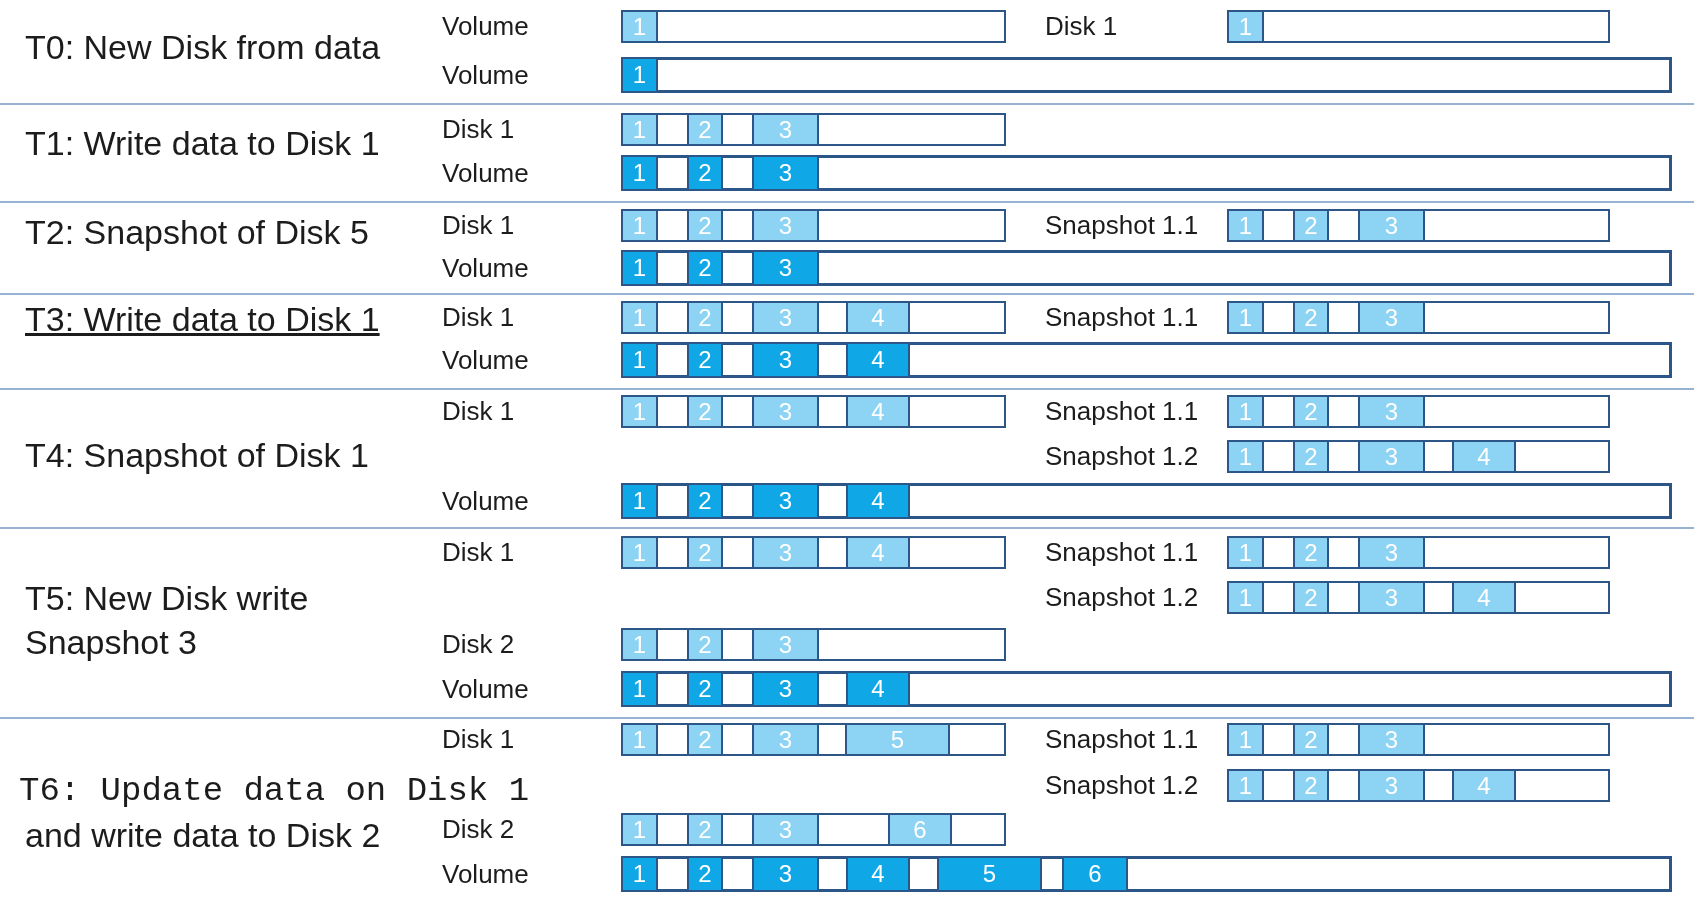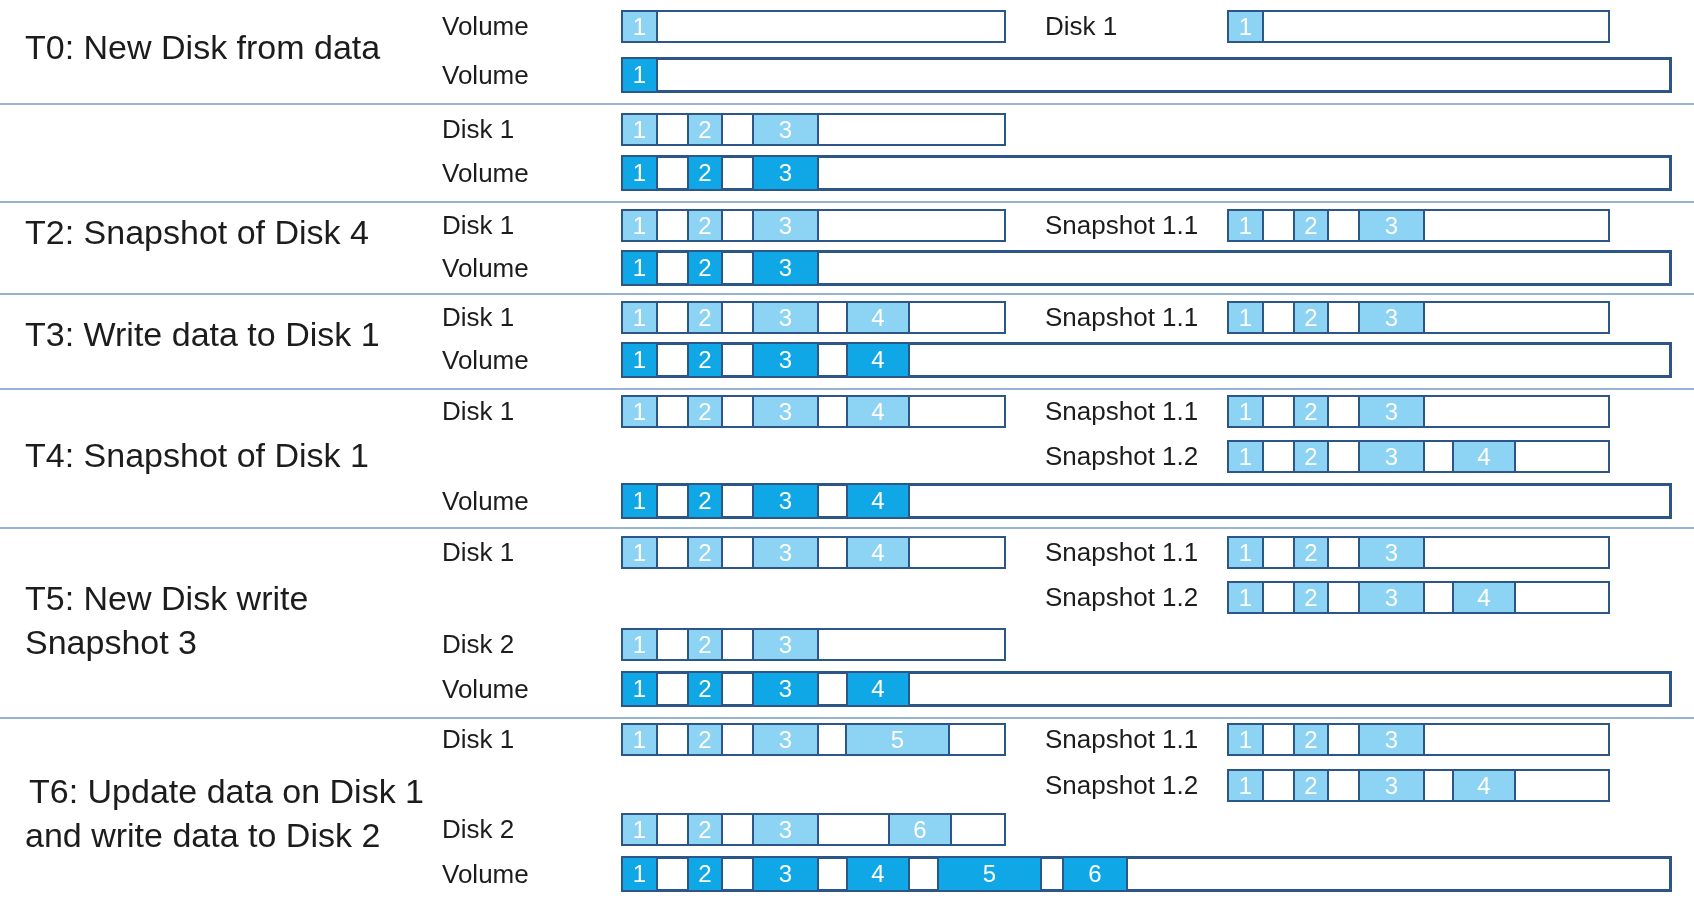--- a/index.html
+++ b/index.html
@@ -71,52 +71,53 @@
       <div class="block light" style="left: -2px; top: -2px; width: 37px; height: 33px;">1</div>
     </div>
     <div class="rlabel" style="left: 1045px; top: 10px; height: 33px;">Disk 1</div>
     <div class="bar snapshot" style="left: 1227px; top: 10px; width: 383px; height: 33px;">
       <div class="block light" style="left: -2px; top: -2px; width: 37px; height: 33px;">1</div>
     </div>
     <div class="rlabel" style="left: 442px; top: 57px; height: 36px;">Volume</div>
     <div class="bar volume" style="left: 621px; top: 57px; width: 1051px; height: 36px;">
       <div class="block dark" style="left: -3px; top: -3px; width: 37px; height: 36px;">1</div>
     </div>
+    <div class="tlabel" style="left: 25px; top: 121px;">T1: Write data to Disk 1</div>
     <div class="rlabel" style="left: 442px; top: 113px; height: 33px;">Disk 1</div>
     <div class="bar disk" style="left: 621px; top: 113px; width: 385px; height: 33px;">
       <div class="block light" style="left: -2px; top: -2px; width: 37px; height: 33px;">1</div>
       <div class="block light" style="left: 64px; top: -2px; width: 36px; height: 33px;">2</div>
       <div class="block light" style="left: 129px; top: -2px; width: 67px; height: 33px;">3</div>
     </div>
     <div class="rlabel" style="left: 442px; top: 155px; height: 36px;">Volume</div>
     <div class="bar volume" style="left: 621px; top: 155px; width: 1051px; height: 36px;">
       <div class="block dark" style="left: -3px; top: -3px; width: 37px; height: 36px;">1</div>
       <div class="block dark" style="left: 63px; top: -3px; width: 36px; height: 36px;">2</div>
       <div class="block dark" style="left: 128px; top: -3px; width: 67px; height: 36px;">3</div>
     </div>
-    <div class="tlabel" style="left: 25px; top: 210px;">T2: Snapshot of Disk 4</div>
+    <div class="tlabel" style="left: 25px; top: 210px;">T2: Snapshot of Disk 5</div>
     <div class="rlabel" style="left: 442px; top: 209px; height: 33px;">Disk 1</div>
     <div class="bar disk" style="left: 621px; top: 209px; width: 385px; height: 33px;">
       <div class="block light" style="left: -2px; top: -2px; width: 37px; height: 33px;">1</div>
       <div class="block light" style="left: 64px; top: -2px; width: 36px; height: 33px;">2</div>
       <div class="block light" style="left: 129px; top: -2px; width: 67px; height: 33px;">3</div>
     </div>
     <div class="rlabel" style="left: 1045px; top: 209px; height: 33px;">Snapshot 1.1</div>
     <div class="bar snapshot" style="left: 1227px; top: 209px; width: 383px; height: 33px;">
       <div class="block light" style="left: -2px; top: -2px; width: 37px; height: 33px;">1</div>
       <div class="block light" style="left: 64px; top: -2px; width: 36px; height: 33px;">2</div>
       <div class="block light" style="left: 129px; top: -2px; width: 67px; height: 33px;">3</div>
     </div>
     <div class="rlabel" style="left: 442px; top: 250px; height: 36px;">Volume</div>
     <div class="bar volume" style="left: 621px; top: 250px; width: 1051px; height: 36px;">
       <div class="block dark" style="left: -3px; top: -3px; width: 37px; height: 36px;">1</div>
       <div class="block dark" style="left: 63px; top: -3px; width: 36px; height: 36px;">2</div>
       <div class="block dark" style="left: 128px; top: -3px; width: 67px; height: 36px;">3</div>
     </div>
-    <div class="tlabel" style="left: 25px; top: 312px;">T3: Write data to Disk 1</div>
+    <div class="tlabel" style="left: 25px; top: 297px; text-decoration: underline;">T3: Write data to Disk 1</div>
     <div class="rlabel" style="left: 442px; top: 301px; height: 33px;">Disk 1</div>
     <div class="bar disk" style="left: 621px; top: 301px; width: 385px; height: 33px;">
       <div class="block light" style="left: -2px; top: -2px; width: 37px; height: 33px;">1</div>
       <div class="block light" style="left: 64px; top: -2px; width: 36px; height: 33px;">2</div>
       <div class="block light" style="left: 129px; top: -2px; width: 67px; height: 33px;">3</div>
       <div class="block light" style="left: 223px; top: -2px; width: 64px; height: 33px;">4</div>
     </div>
     <div class="rlabel" style="left: 1045px; top: 301px; height: 33px;">Snapshot 1.1</div>
     <div class="bar snapshot" style="left: 1227px; top: 301px; width: 383px; height: 33px;">
       <div class="block light" style="left: -2px; top: -2px; width: 37px; height: 33px;">1</div>
@@ -186,21 +187,21 @@
       <div class="block light" style="left: 64px; top: -2px; width: 36px; height: 33px;">2</div>
       <div class="block light" style="left: 129px; top: -2px; width: 67px; height: 33px;">3</div>
     </div>
     <div class="rlabel" style="left: 442px; top: 671px; height: 36px;">Volume</div>
     <div class="bar volume" style="left: 621px; top: 671px; width: 1051px; height: 36px;">
       <div class="block dark" style="left: -3px; top: -3px; width: 37px; height: 36px;">1</div>
       <div class="block dark" style="left: 63px; top: -3px; width: 36px; height: 36px;">2</div>
       <div class="block dark" style="left: 128px; top: -3px; width: 67px; height: 36px;">3</div>
       <div class="block dark" style="left: 222px; top: -3px; width: 64px; height: 36px;">4</div>
     </div>
-    <div class="tlabel" style="left: 29px; top: 769px;">T6: Update data on Disk 1</div>
+    <div class="tlabel" style="left: 19px; top: 769px; font-family: Liberation Mono, monospace;">T6: Update data on Disk 1</div>
     <div class="tlabel" style="left: 25px; top: 813px;">and write data to Disk 2</div>
     <div class="rlabel" style="left: 442px; top: 723px; height: 33px;">Disk 1</div>
     <div class="bar disk" style="left: 621px; top: 723px; width: 385px; height: 33px;">
       <div class="block light" style="left: -2px; top: -2px; width: 37px; height: 33px;">1</div>
       <div class="block light" style="left: 64px; top: -2px; width: 36px; height: 33px;">2</div>
       <div class="block light" style="left: 129px; top: -2px; width: 67px; height: 33px;">3</div>
       <div class="block light" style="left: 222px; top: -2px; width: 105px; height: 33px;">5</div>
     </div>
     <div class="rlabel" style="left: 1045px; top: 723px; height: 33px;">Snapshot 1.1</div>
     <div class="bar snapshot" style="left: 1227px; top: 723px; width: 383px; height: 33px;">

